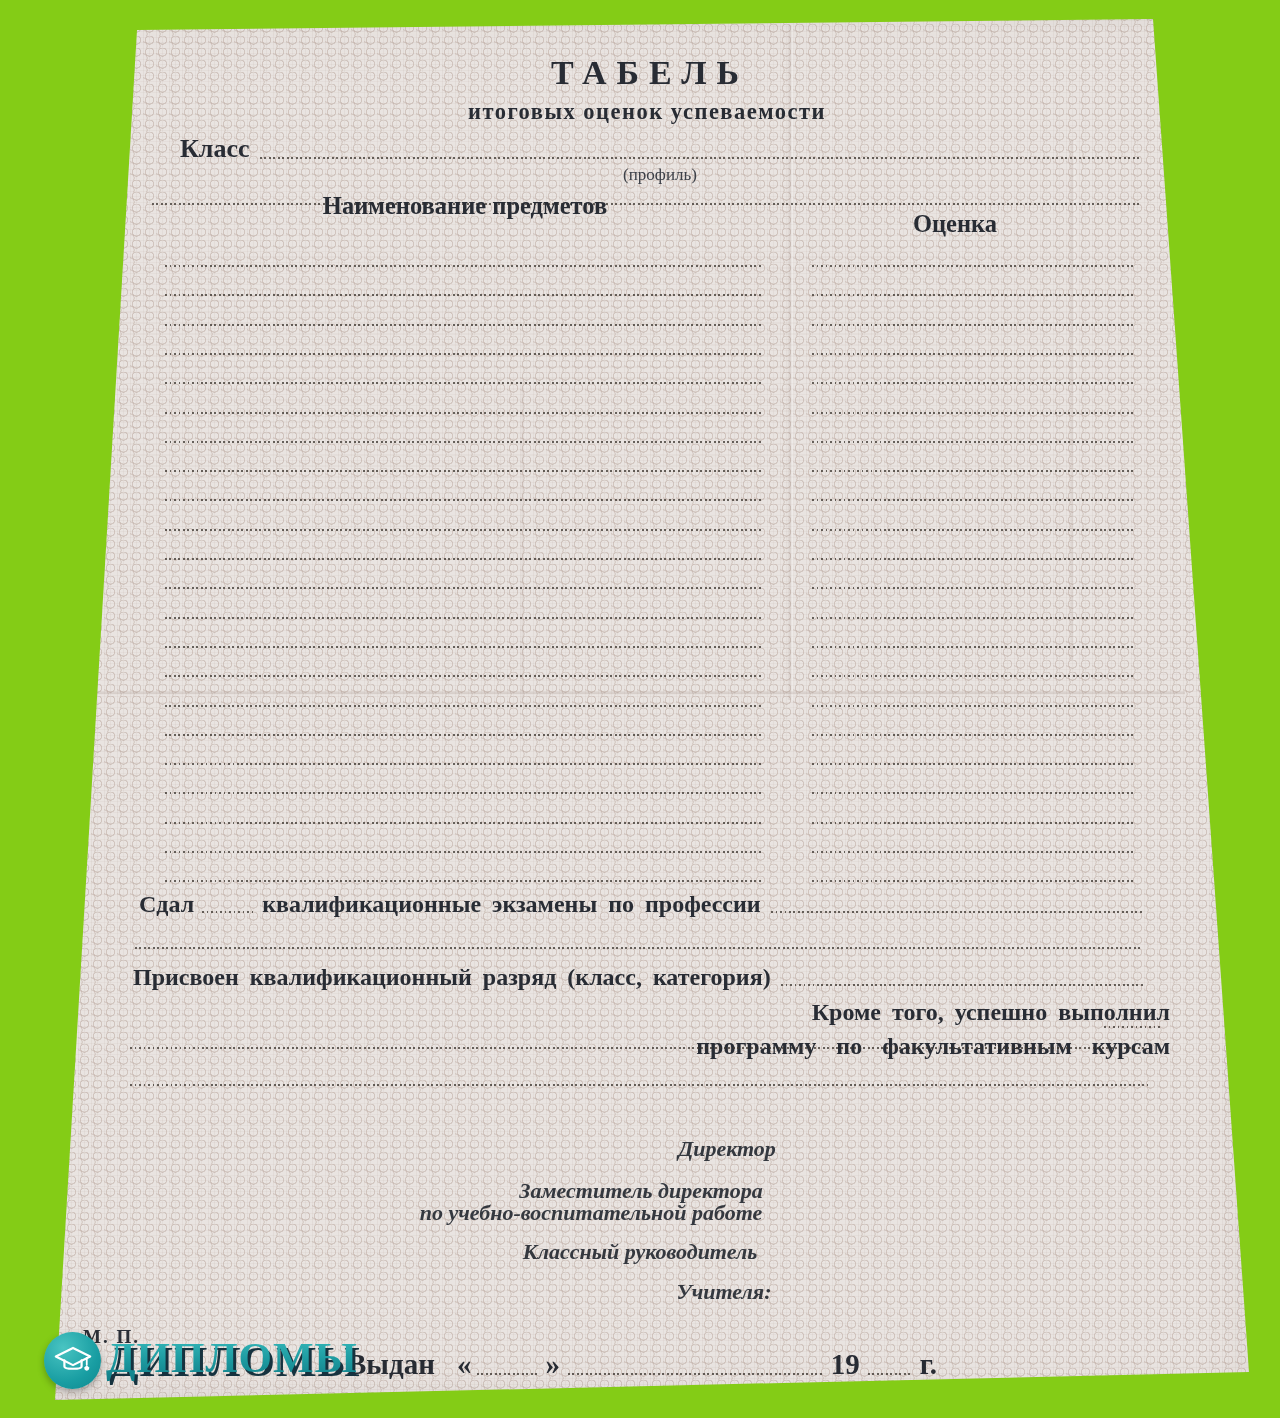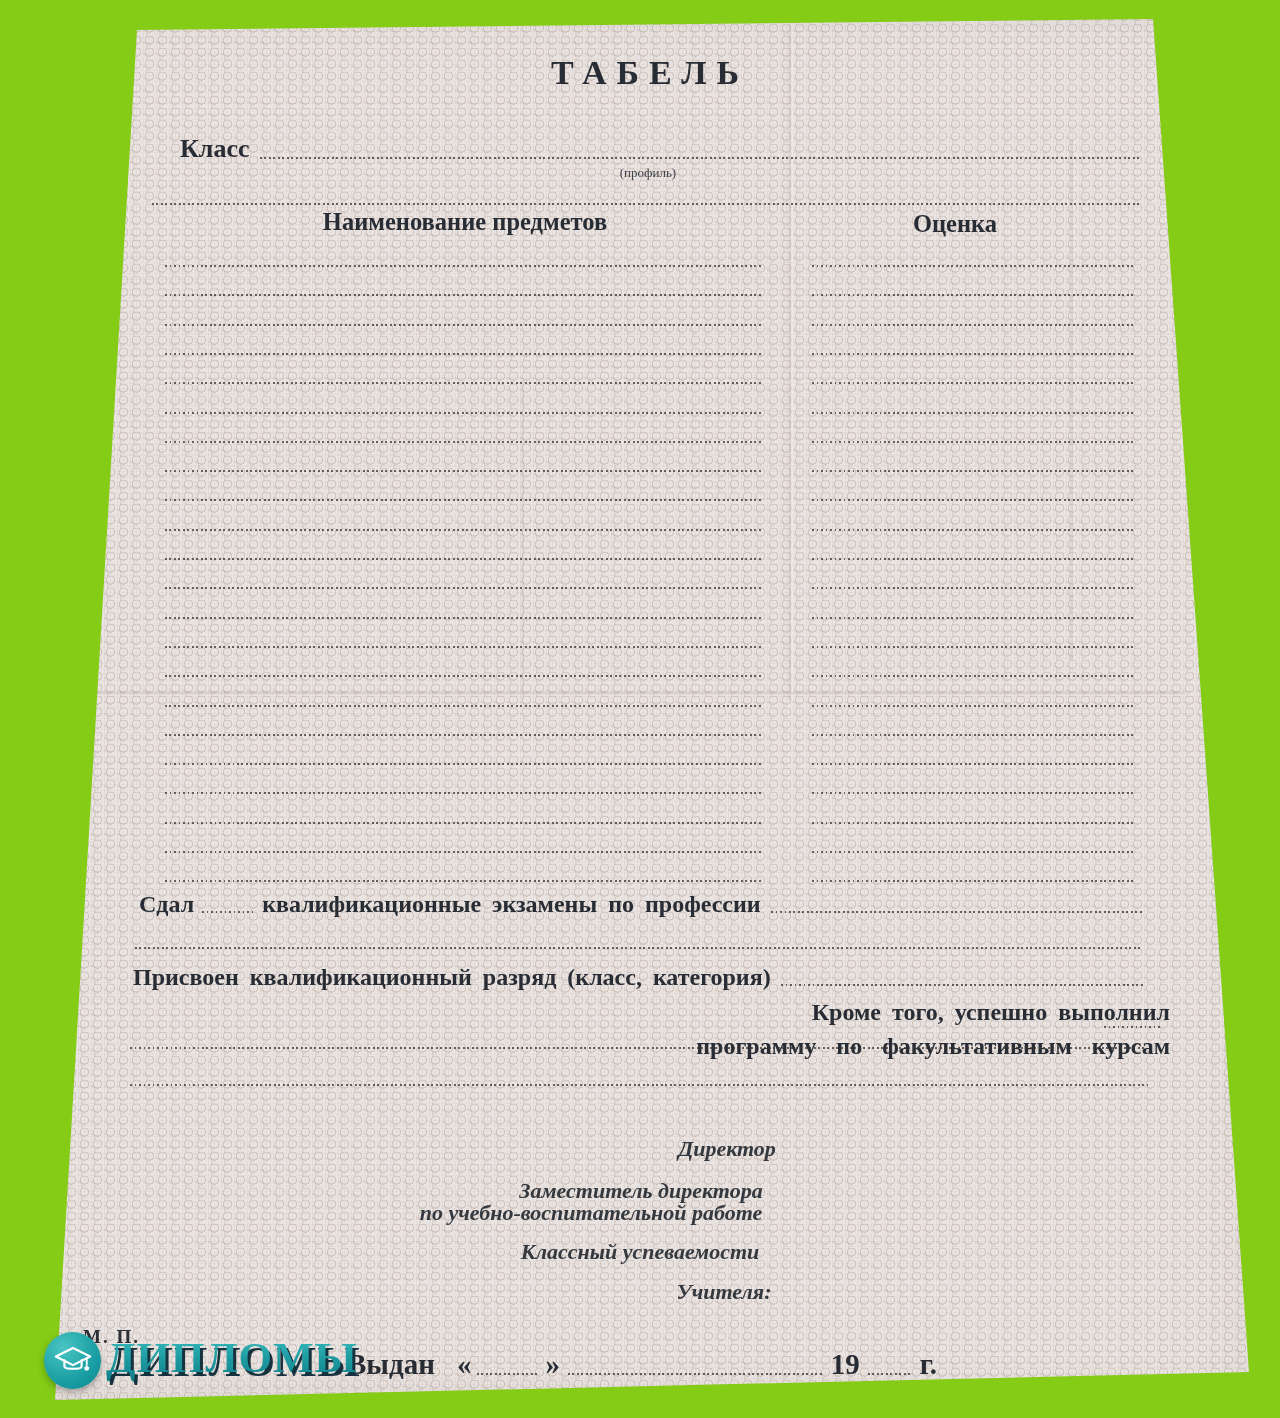--- a/index.html
+++ b/index.html
@@ -33,21 +33,21 @@
     background:linear-gradient(90deg, rgba(146,124,114,0), rgba(146,124,114,.20) 40%, rgba(255,255,255,.28) 62%, rgba(146,124,114,0)); }
   .crease-h { position:absolute; height:4px;
     background:linear-gradient(rgba(146,124,114,0), rgba(146,124,114,.26) 55%, rgba(255,255,255,.22)); }
   
   .b   { font-weight:bold; }
   .abs { position:absolute; }
   .cx  { transform:translateX(-50%); white-space:nowrap; }
   .title    { font-size:34px; letter-spacing:10px; }
   .subtitle { font-size:22.5px; letter-spacing:1.5px; }
   .lbl26    { font-size:26px; }
-  .hint     { font-size:13px; color:#3c4048; }
+  .hint     { font-size:17px; color:#3c4048;margin-left:12px; }
   .hdr      { font-size:24.5px; }
   .body24   { font-size:24px; word-spacing:5px; white-space:nowrap; }
   .sig      { font-size:22px; font-style:italic; font-weight:bold; color:#34383f; }
   .issued   { font-size:29px; }
   
   .dots, .seg {
     height:2px;
     background-image: repeating-linear-gradient(90deg, rgba(58,52,46,.75) 0 1.7px, transparent 1.7px 4.5px);
   }
   .dots.inline { display:inline-block; }
@@ -81,29 +81,30 @@
 <div class="stage">
 
   <div class="paper">
 
     <div class="crease-v" style="left:787px; top:25px;  height:675px;"></div>
     <div class="crease-v" style="left:1069px; top:140px; height:520px; opacity:.8;"></div>
     <div class="crease-v" style="left:520px; top:380px; height:320px; opacity:.55;"></div>
     <div class="crease-h" style="left:95px; top:691px; width:1090px;"></div>
 
     <div class="abs cx title b" style="left:650px; top:54px;">ТАБЕЛЬ</div>
+    <div class="abs cx subtitle b" style="left:647px; top:99px;">итоговых оценок успеваемости</div>
 
     <div class="abs flexrow" style="left:180px; top:134px; width:961px;">
       <span class="lbl26 b" style="margin-right:10px;">Класс</span>
       <span class="dots fill"></span>
     </div>
     <div class="abs cx hint" style="left:648px; top:165px;">(профиль)</div>
     <div class="abs dots" style="left:152px; top:203px; width:989px;"></div>
 
-    <div class="abs cx hdr b" style="left:465px; top:208px;">Наименование предметов</div>
+    <div class="abs cx hdr b" style="left:465px; top:192px;">Наименование предметов</div>
     <div class="abs cx hdr b" style="left:955px; top:210px;">Оценка</div>
 
     <div class="abs" style="inset:0;">
         <div class="trow" style="top: 265px;">
           <span class="seg seg-left"></span>
           <span class="seg seg-right"></span>
         </div>
         <div class="trow" style="top: 294.3px;">
           <span class="seg seg-left"></span>
           <span class="seg seg-right"></span>
@@ -209,21 +210,21 @@
       <span class="dots inline" style="width:58px; margin:0 8px 5px 8px;"></span>
       <span style="word-spacing:14px;">программу по факультативным курсам</span>
     </div>
 
     <div class="abs dots" style="left:130px; top:1047px; width:1015px;"></div>
     <div class="abs dots" style="left:130px; top:1084px; width:1018px;"></div>
 
     <div class="abs cx sig" style="left:715px; top:1136px;margin-left:12px;">Директор</div>
     <div class="abs cx sig" style="left:641px; top:1178px;font-style:italic;">Заместитель директора</div>
     <div class="abs cx sig" style="left:591px; top:1200px;">по учебно-воспитательной работе</div>
-    <div class="abs cx sig" style="left:640px; top:1239px;">Классный успеваемости</div>
+    <div class="abs cx sig" style="left:640px; top:1239px;">Классный руководитель</div>
     <div class="abs cx sig" style="left:724px; top:1279px;">Учителя:</div>
 
     <div class="abs seal b" style="left:83px; top:1326px;">М. П.</div>
 
     <div class="abs flexrow issued b" style="left:347px; top:1348px; width:590px;">
       <span>Выдан</span>
       <span style="margin-left:22px;">«</span>
       <span class="dots inline" style="width:62px; margin:0 6px 6px 6px;"></span>
       <span>»</span>
       <span class="dots fill" style="margin:0 8px 6px 8px;"></span>

